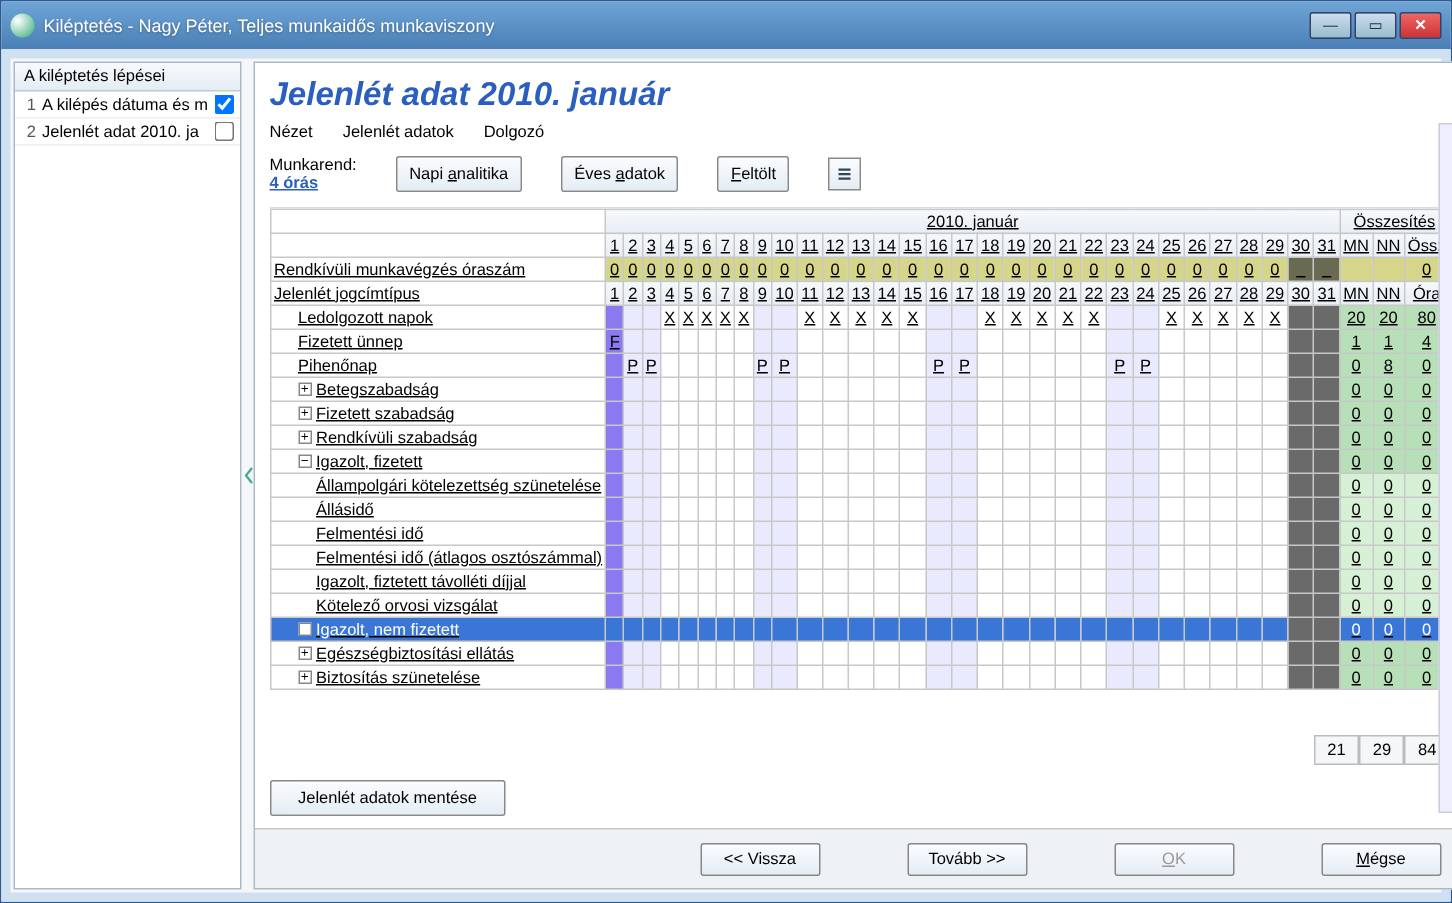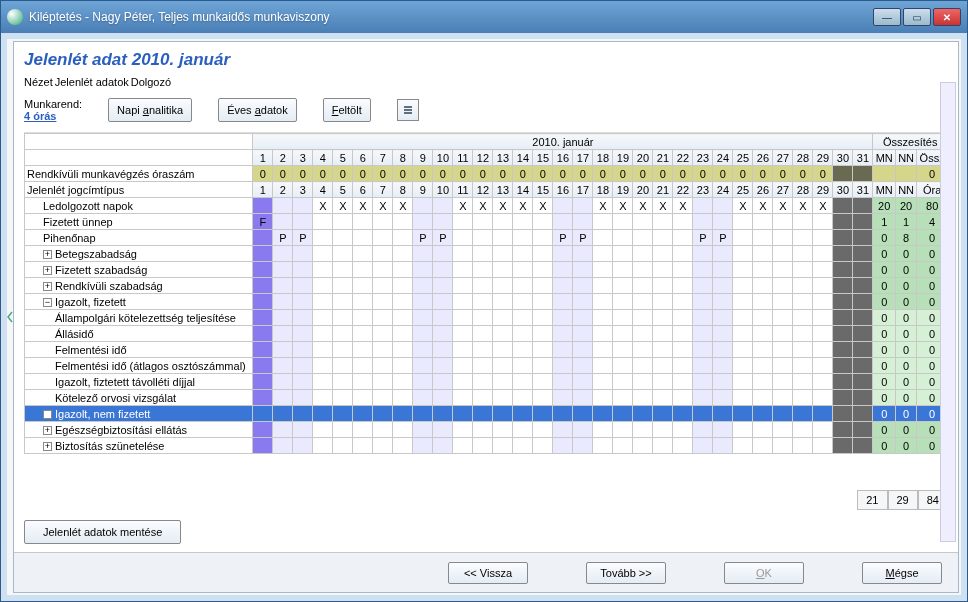--- a/index.html
+++ b/index.html
@@ -15,30 +15,30 @@
 .sidebar { width: 170px; border: 1px solid #a8b8c8; background: #fff; margin: 2px; display: flex; flex-direction: column; }
 .sidebar-head { background: linear-gradient(#f8fafc,#e4ecf4); border-bottom: 1px solid #bcc; padding: 3px 6px; font-weight: 500; }
 .step { display: flex; align-items: center; border-bottom: 1px solid #eee; padding: 2px 4px; gap: 4px; }
 .step .num { width: 10px; text-align: right; color: #555; }
 .step .label { flex: 1; white-space: nowrap; overflow: hidden; text-overflow: ellipsis; }
 .step input[type=checkbox] { width: 13px; height: 13px; }
 .splitter { width: 6px; display:flex; align-items:center; justify-content:center; }
 .splitter svg { color:#6a6; }
 .main { flex: 1; border: 1px solid #a8b8c8; background: #fff; margin: 2px 2px 2px 0; display: flex; flex-direction: column; }
 .main-inner { flex: 1; padding: 8px 10px 8px 10px; display:flex; flex-direction:column; position:relative; overflow:hidden; }
-.page-title { color: #2a5fbf; font-size: 17px; font-style: italic; font-weight: bold; margin-bottom: 6px; }
-.menu { display: flex; gap: 2px; margin-bottom: 10px; }
+.page-title { color: #2a5fbf; font-size: 22px; font-style: italic; font-weight: bold; margin-bottom: 6px; }
+.menu { display: flex; gap: 20px; margin-bottom: 10px; }
 .menu span { cursor: default; }
 .toprow { display: flex; align-items: center; margin-bottom: 10px; gap: 26px; }
 .toprow .schedule-link { color: #2a5fbf; text-decoration: underline; font-weight: bold; }
 .toprow .center-title { flex:1; text-align:center; font-size: 18px; font-weight: bold; }
 .toprow .btn { border:1px solid #888; background:linear-gradient(#fafcff,#e4ecf4); padding:5px 8px; border-radius:2px; }
 .iconbtn { width:22px; height:22px; border:1px solid #888; background:linear-gradient(#fafcff,#e4ecf4); display:flex; align-items:center; justify-content:center; }
 .grid-wrap { flex:1; overflow:auto; border-top:1px solid #ddd; }
-table.grid { border-collapse: collapse; width: 100%; }
+table.grid { border-collapse: collapse; width: 100%; text-decoration: underline; }
 table.grid th, table.grid td { border: 1px solid #c8c8c8; height: 16px; padding: 0 2px; text-align: center; white-space: nowrap; }
 table.grid th { background: linear-gradient(#f6f8fa,#e6eef6); font-weight: normal; }
 table.grid .row-label { text-align: left; min-width: 180px; background:#fff; }
 table.grid .row-label.sub { padding-left: 18px; }
 table.grid .row-label.sub2 { padding-left: 30px; }
 table.grid .exp { display:inline-block; width:9px; height:9px; border:1px solid #888; line-height:7px; text-align:center; font-size:9px; margin-right:3px; background:#fff; vertical-align:middle;}
 .band-month { background:#e4ecf4; }
 .cell-num { width: 20px; }
 .zero-row td.day { background:#d6d68a; }
 .zero-row td.day.dark { background:#6a6a52; color:#6a6a52; }
@@ -68,20 +68,35 @@
     <div class="icon"></div>
     <div class="title">Kiléptetés - Nagy Péter, Teljes munkaidős munkaviszony</div>
     <div class="winbtns">
       <div class="winbtn">—</div>
       <div class="winbtn">▭</div>
       <div class="winbtn close">✕</div>
     </div>
   </div>
 
   <div class="client">
+    <div class="sidebar">
+      <div class="sidebar-head">A kiléptetés lépései</div>
+      <div id="steps">
+          <div class="step">
+            <span class="num">1</span>
+            <span class="label">A kilépés dátuma és m</span>
+            <input type="checkbox" checked="" style="">
+          </div>
+          <div class="step">
+            <span class="num">2</span>
+            <span class="label">Jelenlét adat 2010. ja</span>
+            <input type="checkbox" style="">
+          </div>
+        </div>
+    </div>
 
     <div class="splitter">
       <svg width="6" height="12" viewBox="0 0 6 12">
           <path d="M5 1 L1 6 L5 11" fill="none" stroke="#4a8" stroke-width="1.5"></path>
         </svg>
     </div>
 
     <div class="main">
       <div class="main-inner">
         <div class="page-title">Jelenlét adat 2010. január</div>
@@ -479,21 +494,21 @@
                   <td class=""></td>
                   <td class=""></td>
                   <td class=""></td>
                   <td class="col-dark"></td>
                   <td class="col-dark"></td>
                   <td class="col-green-dk">0</td>
                   <td class="col-green-dk">0</td>
                   <td class="col-green-dk">0</td>
                 </tr>
                 <tr class="">
-                  <td class="row-label sub2">Állampolgári kötelezettség teljesítése</td>
+                  <td class="row-label sub2">Állampolgári kötelezettség szünetelése</td>
                   <td class="col-violet"></td>
                   <td class="col-mid"></td>
                   <td class="col-mid"></td>
                   <td class=""></td>
                   <td class=""></td>
                   <td class=""></td>
                   <td class=""></td>
                   <td class=""></td>
                   <td class="col-mid"></td>
                   <td class="col-mid"></td>

